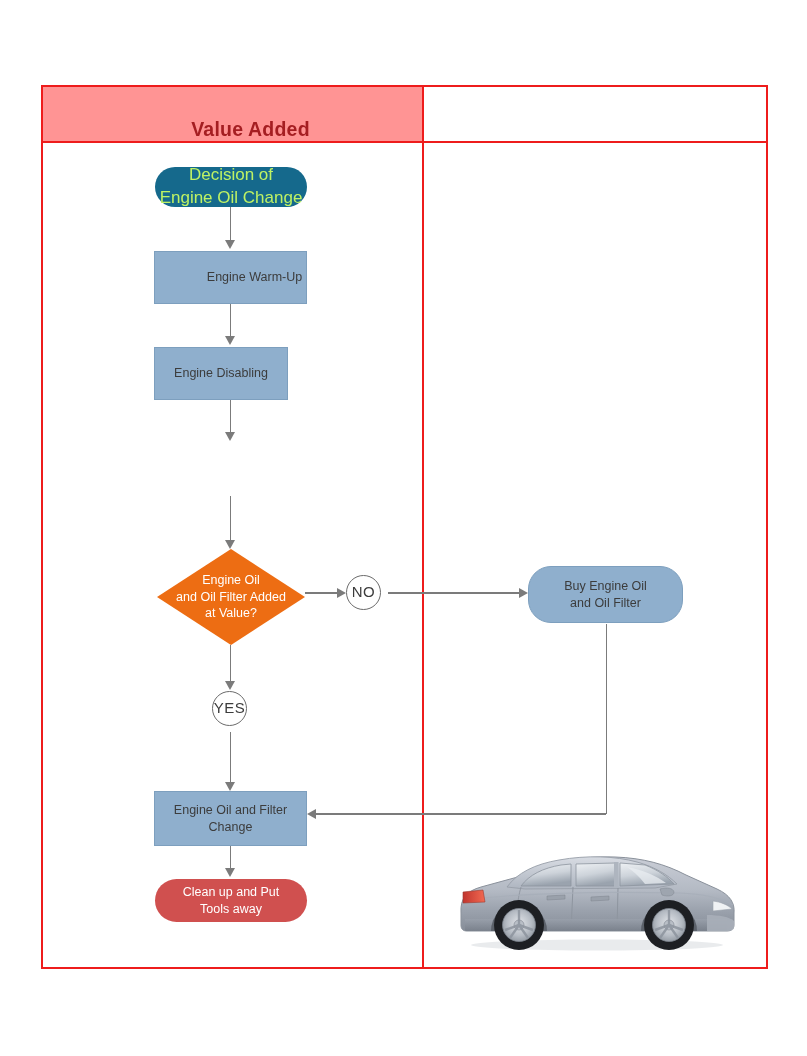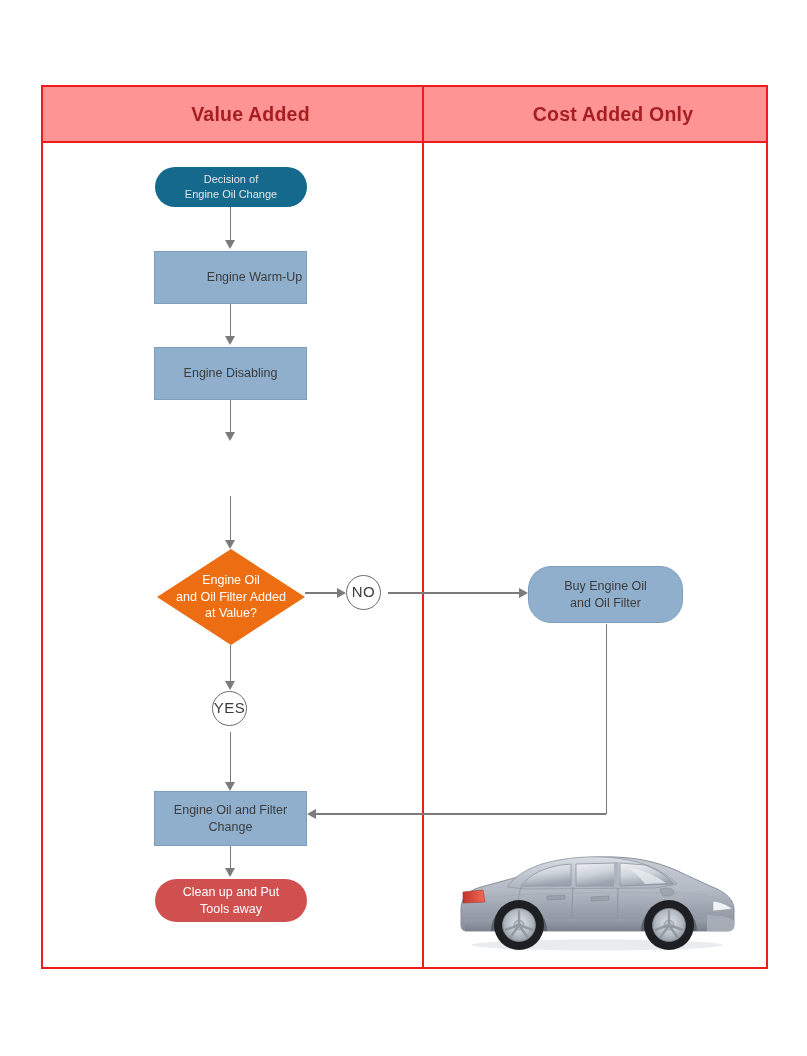--- a/index.html
+++ b/index.html
@@ -33,21 +33,21 @@
     top: 0;
     width: 100%;
     height: 56px;
     display: flex;
     box-sizing: border-box;
     border-bottom: 2px solid #ee1c1c;
   }
   .lane-header {
     background: #ff9494;
     display: flex;
-    align-items: center;
+    align-items: flex-end;
     justify-content: center;
     box-sizing: border-box;
     padding-left: 36px;
   }
   .lane-header-title {
     color: #a51e22;
     font-weight: bold;
     font-size: 19.5px;
     letter-spacing: .2px;
     white-space: nowrap;
@@ -89,22 +89,22 @@
     justify-content: center;
     text-align: center;
     box-sizing: border-box;
     line-height: 1.35;
   }
   .node-label { display: block; }
 
   .shape-terminator-start {
     background: #15698c;
     border-radius: 22px;
-    color: #e5e5e5;
-    font-size: 11px;
+    color: #bef264;
+    font-size: 17px;
   }
   .shape-terminator-end {
     background: #d0504f;
     border-radius: 22px;
     color: #ffffff;
     font-size: 12.5px;
   }
   .shape-process {
     background: #8fafcd;
     border: 1px solid #7d9fbe;
@@ -175,23 +175,20 @@
 </style>
 </head>
 <body>
 
 <div id="swimlane-frame">
 
   <div id="lane-header-row">
     <div class="lane-header" id="lane-header-left">
       <span class="lane-header-title">Value Added</span>
     </div>
-    <div class="lane-header" id="lane-header-right">
-      <span class="lane-header-title">Cost Added Only</span>
-    </div>
   </div>
 
   <div id="lane-body">
     <div id="lane-divider"></div>
   </div>
 </div>
 
 <div id="diagram-canvas">
 
   <div class="conn-line conn-v" style="left:229.5px; top:205px; height:36px;"></div>
@@ -229,21 +226,21 @@
     <span class="node-label">
       <span>Decision of</span><br>
       <span>Engine Oil Change</span>
     </span>
   </div>
 
   <div class="node shape-process" style="left:154px; top:251px; width:153px; height:53px;padding-left:48px;">
     <span class="node-label">Engine Warm-Up</span>
   </div>
 
-  <div class="node shape-process" style="left:154px; top:347px; width:153px; height:53px;">
+  <div class="node shape-process" style="left:154px; top:347px; width:134px; height:53px;">
     <span class="node-label">Engine Disabling</span>
   </div>
 
 
   <div class="node shape-decision" style="left:157px; top:549px; width:148px; height:96px;">
     <div class="diamond-bg"></div>
     <span class="node-label">
       <span>Engine Oil</span><br>
       <span>and Oil Filter Added</span><br>
       <span>at Value?</span>

